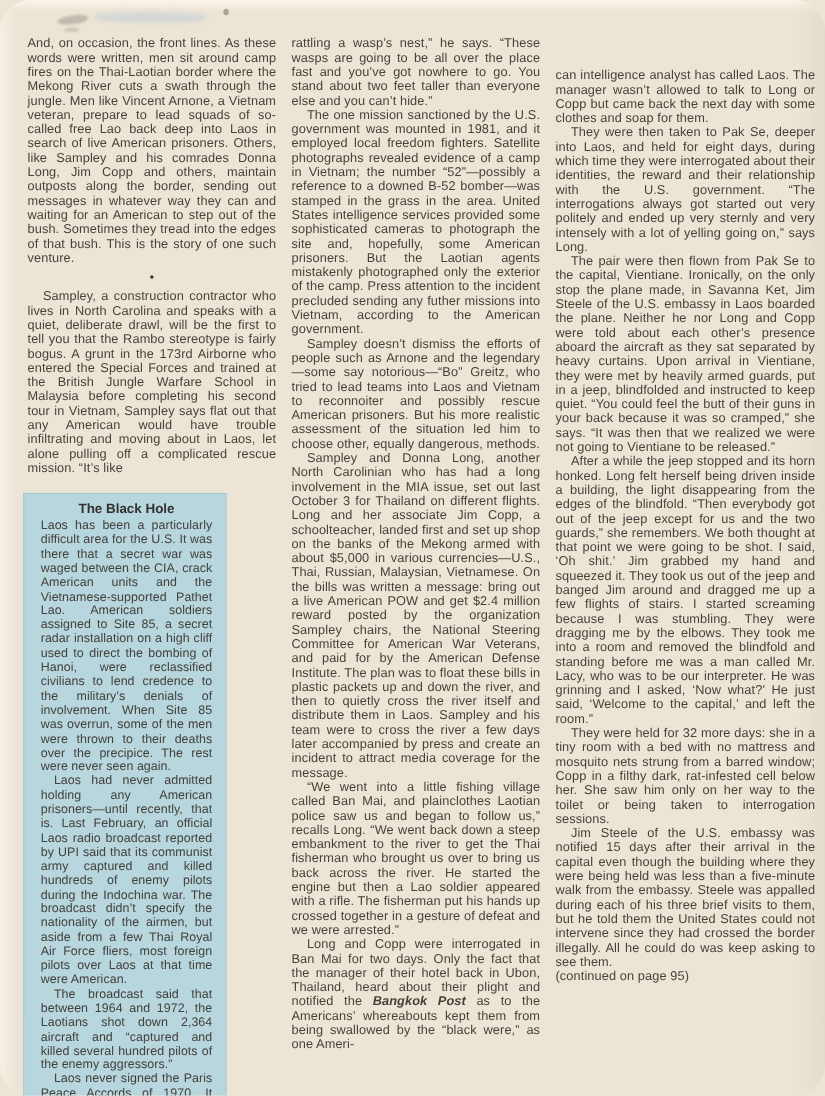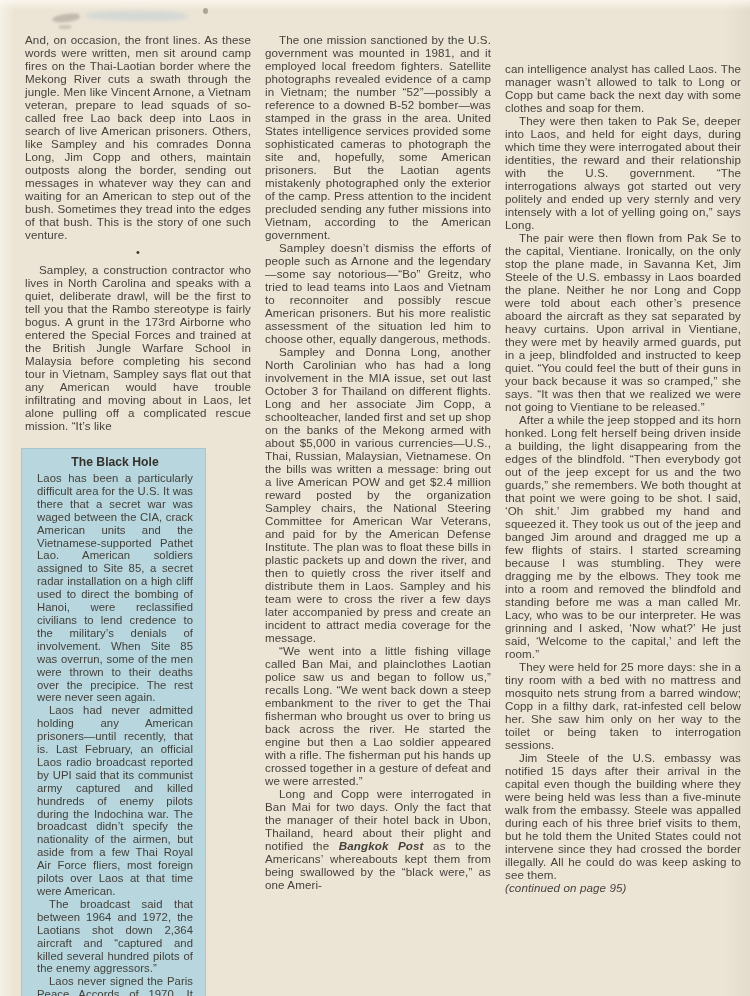--- a/index.html
+++ b/index.html
@@ -10,20 +10,21 @@
     color:#45423c;
     overflow:hidden;
     position:relative;
   }
   .page{
     position:absolute;inset:0;
     background:
       linear-gradient(180deg, rgba(255,250,244,.75) 0px, rgba(255,250,244,0) 10px),
       linear-gradient(90deg, rgba(255,252,246,.5) 0px, rgba(255,252,246,0) 14px, rgba(210,200,184,0) 724px, rgba(210,200,184,.35) 750px),
       #ece5d6;
+    border-radius: 28px;
   }
   .smudge{position:absolute;pointer-events:none;}
   .s1{left:52px;top:14px;width:28px;height:8px;background:#8f8a80;opacity:.45;border-radius:60% 40% 50% 50%;filter:blur(1.2px);transform:rotate(-6deg);}
   .s1b{left:58px;top:25px;width:14px;height:4px;background:#9a948a;opacity:.4;border-radius:50%;filter:blur(1px);}
   .s2{left:84px;top:11px;width:104px;height:10px;background:#bccad4;opacity:.5;border-radius:50% 50% 40% 60%;filter:blur(2px);}
   .s3{left:203px;top:8px;width:5px;height:6px;background:#7e7970;opacity:.6;border-radius:50%;filter:blur(.4px);}
   .cols{
     position:absolute;left:25px;top:33px;
     display:flex;gap:14px;
   }
@@ -63,21 +64,20 @@
   }
   .sidebar p{
     font-size:11.3px;
     line-height:12.9px;
     letter-spacing:.05px;
     color:#43413c;
   }
   .sidebar .indent{text-indent:12px;}
   .continued{
     text-align:right;
-    font-style:italic;
   }
   i{font-style:italic;font-weight:bold;}
 </style>
 </head>
 <body>
 
 <div class="page">
   <div class="smudge s1"></div>
   <div class="smudge s1b"></div>
   <div class="smudge s2"></div>
@@ -93,31 +93,32 @@
       <aside class="sidebar">
         <h3>The Black Hole</h3>
         <p>Laos has been a particularly difficult area for the U.S. It was there that a secret war was waged between the CIA, crack American units and the Vietnamese-supported Pathet Lao. American soldiers assigned to Site 85, a secret radar installation on a high cliff used to direct the bombing of Hanoi, were reclassified civilians to lend credence to the military’s denials of involvement. When Site 85 was overrun, some of the men were thrown to their deaths over the precipice. The rest were never seen again.</p>
         <p class="indent">Laos had never admitted holding any American prisoners—until recently, that is. Last February, an official Laos radio broadcast reported by UPI said that its communist army captured and killed hundreds of enemy pilots during the Indochina war. The broadcast didn’t specify the nationality of the airmen, but aside from a few Thai Royal Air Force fliers, most foreign pilots over Laos at that time were American.</p>
         <p class="indent">The broadcast said that between 1964 and 1972, the Laotians shot down 2,364 aircraft and “captured and killed several hundred pilots of the enemy aggressors.”</p>
         <p class="indent">Laos never signed the Paris Peace Accords of 1970. It demanded that the U.S. government negotiate separately with the country. The U.S. refused. Laos has also been accused by the State Department for drug production and trafficking.</p>
       </aside>
     </div>
 
     <div class="col col2">
+      <p>rattling a wasp’s nest,” he says. “These wasps are going to be all over the place fast and you’ve got nowhere to go. You stand about two feet taller than everyone else and you can’t hide.”</p>
       <p class="indent">The one mission sanctioned by the U.S. government was mounted in 1981, and it employed local freedom fighters. Satellite photographs revealed evidence of a camp in Vietnam; the number “52”—possibly a reference to a downed B-52 bomber—was stamped in the grass in the area. United States intelligence services provided some sophisticated cameras to photograph the site and, hopefully, some American prisoners. But the Laotian agents mistakenly photographed only the exterior of the camp. Press attention to the incident precluded sending any futher missions into Vietnam, according to the American government.</p>
       <p class="indent">Sampley doesn’t dismiss the efforts of people such as Arnone and the legendary—some say notorious—“Bo” Greitz, who tried to lead teams into Laos and Vietnam to reconnoiter and possibly rescue American prisoners. But his more realistic assessment of the situation led him to choose other, equally dangerous, methods.</p>
       <p class="indent">Sampley and Donna Long, another North Carolinian who has had a long involvement in the MIA issue, set out last October 3 for Thailand on different flights. Long and her associate Jim Copp, a schoolteacher, landed first and set up shop on the banks of the Mekong armed with about $5,000 in various currencies—U.S., Thai, Russian, Malaysian, Vietnamese. On the bills was written a message: bring out a live American POW and get $2.4 million reward posted by the organization Sampley chairs, the National Steering Committee for American War Veterans, and paid for by the American Defense Institute. The plan was to float these bills in plastic packets up and down the river, and then to quietly cross the river itself and distribute them in Laos. Sampley and his team were to cross the river a few days later accompanied by press and create an incident to attract media coverage for the message.</p>
       <p class="indent">“We went into a little fishing village called Ban Mai, and plainclothes Laotian police saw us and began to follow us,” recalls Long. “We went back down a steep embankment to the river to get the Thai fisherman who brought us over to bring us back across the river. He started the engine but then a Lao soldier appeared with a rifle. The fisherman put his hands up crossed together in a gesture of defeat and we were arrested.”</p>
       <p class="indent"><span>Long and Copp were interrogated in Ban Mai for two days. Only the fact that the manager of their hotel back in Ubon, Thailand, heard about their plight and notified the </span><i>Bangkok Post</i><span> as to the Americans’ whereabouts kept them from being swallowed by the “black were,” as one Ameri-</span></p>
     </div>
 
     <div class="col col3">
       <p>can intelligence analyst has called Laos. The manager wasn’t allowed to talk to Long or Copp but came back the next day with some clothes and soap for them.</p>
       <p class="indent">They were then taken to Pak Se, deeper into Laos, and held for eight days, during which time they were interrogated about their identities, the reward and their relationship with the U.S. government. “The interrogations always got started out very politely and ended up very sternly and very intensely with a lot of yelling going on,” says Long.</p>
       <p class="indent">The pair were then flown from Pak Se to the capital, Vientiane. Ironically, on the only stop the plane made, in Savanna Ket, Jim Steele of the U.S. embassy in Laos boarded the plane. Neither he nor Long and Copp were told about each other’s presence aboard the aircraft as they sat separated by heavy curtains. Upon arrival in Vientiane, they were met by heavily armed guards, put in a jeep, blindfolded and instructed to keep quiet. “You could feel the butt of their guns in your back because it was so cramped,” she says. “It was then that we realized we were not going to Vientiane to be released.”</p>
       <p class="indent">After a while the jeep stopped and its horn honked. Long felt herself being driven inside a building, the light disappearing from the edges of the blindfold. “Then everybody got out of the jeep except for us and the two guards,” she remembers. We both thought at that point we were going to be shot. I said, ‘Oh shit.’ Jim grabbed my hand and squeezed it. They took us out of the jeep and banged Jim around and dragged me up a few flights of stairs. I started screaming because I was stumbling. They were dragging me by the elbows. They took me into a room and removed the blindfold and standing before me was a man called Mr. Lacy, who was to be our interpreter. He was grinning and I asked, ‘Now what?’ He just said, ‘Welcome to the capital,’ and left the room.”</p>
-      <p class="indent">They were held for 25 more days: she in a tiny room with a bed with no mattress and mosquito nets strung from a barred window; Copp in a filthy dark, rat-infested cell below her. She saw him only on her way to the toilet or being taken to interrogation sessions.</p>
+      <p class="indent">They were held for 32 more days: she in a tiny room with a bed with no mattress and mosquito nets strung from a barred window; Copp in a filthy dark, rat-infested cell below her. She saw him only on her way to the toilet or being taken to interrogation sessions.</p>
       <p class="indent">Jim Steele of the U.S. embassy was notified 15 days after their arrival in the capital even though the building where they were being held was less than a five-minute walk from the embassy. Steele was appalled during each of his three brief visits to them, but he told them the United States could not intervene since they had crossed the border illegally. All he could do was keep asking to see them.</p>
       <p class="continued">(continued on page 95)</p>
     </div>
 
   </div>
 </div>
 
 </body></html>

